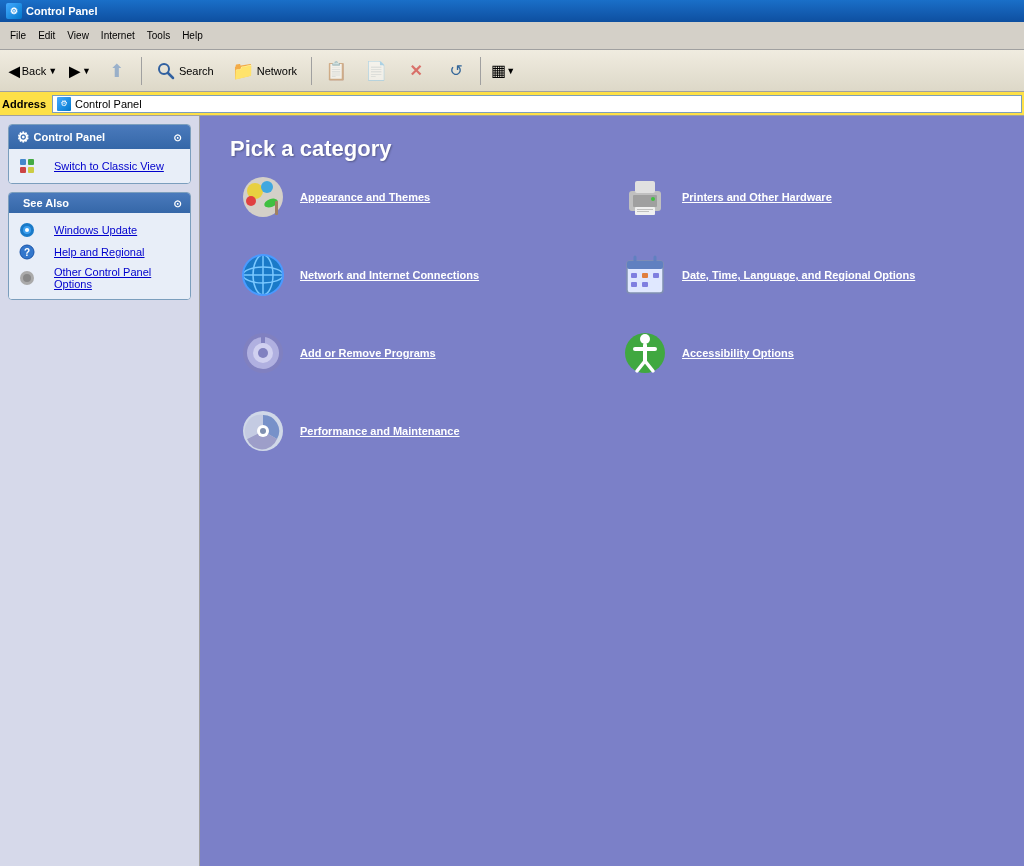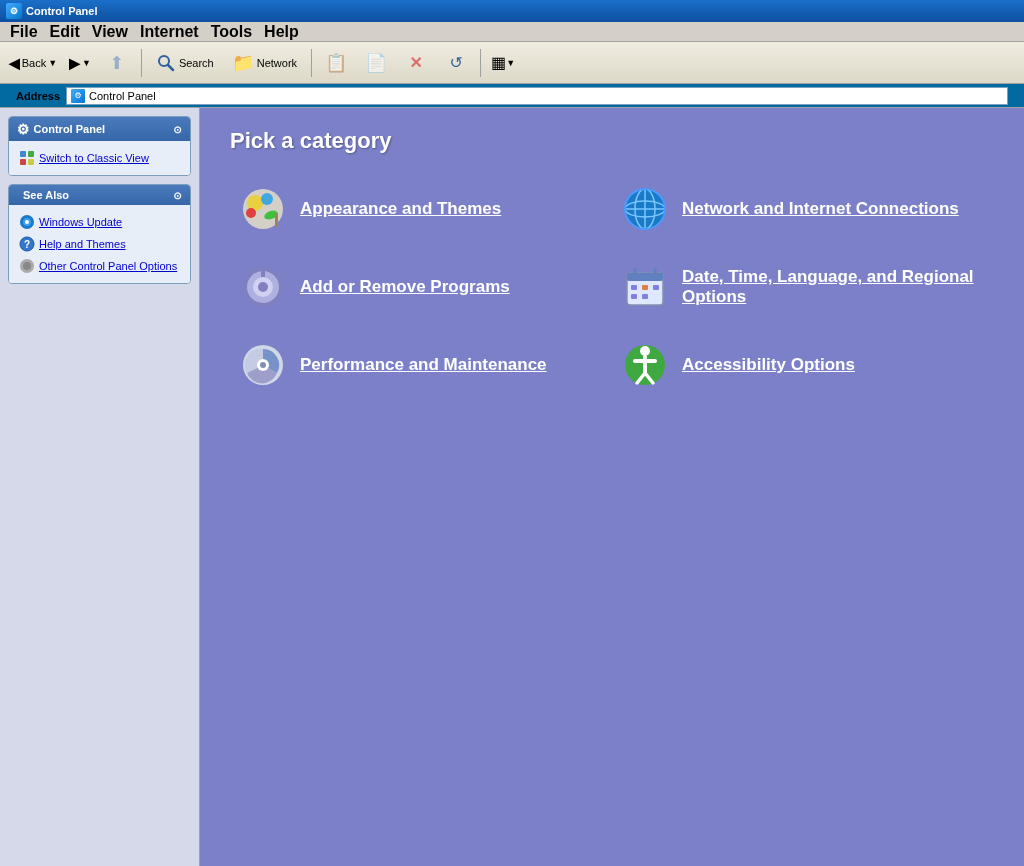--- a/index.html
+++ b/index.html
@@ -20,27 +20,26 @@
       width: 16px; height: 16px; margin-right: 4px;
       background: linear-gradient(135deg, #4af, #07c);
       border-radius: 2px;
       display: inline-flex; align-items: center; justify-content: center;
       font-size: 9px; color: white;
     }
 
     
     #menu-bar {
       background: #d4d0c8;
-      height: 20px;
+      height: 28px;
       display: flex;
       align-items: center;
       padding: 0 4px;
-      font-size: 16px;
+      font-size: 10px;
       border-bottom: 1px solid #a0a0a0;
-      font-weight: bold;
     }
     .menu-item {
       padding: 2px 6px;
       cursor: pointer;
       color: #000;
     }
 
     
     #toolbar {
       background: linear-gradient(to bottom, #f0ece0 0%, #ddd8c8 100%);
@@ -67,25 +66,25 @@
     .toolbar-btn .btn-icon {
       width: 20px; height: 20px;
       display: flex; align-items: center; justify-content: center;
       font-size: 16px;
     }
     .toolbar-btn.disabled { opacity: 0.5; cursor: default; }
     .toolbar-separator { width: 1px; height: 28px; background: #a0a0a0; margin: 0 3px; }
 
     
     #address-bar {
-      background: #0369a1;
+      background: #fde047;
       height: 24px;
       display: flex;
       align-items: center;
-      padding: 0 16px;
+      padding: 0 2px;
       border-bottom: 1px solid #a0a0a0;
       font-size: 11px;
       gap: 6px;
     }
     #address-bar .address-label { color: #000; font-weight: bold; }
     #address-bar .address-value {
       display: flex;
       align-items: center;
       gap: 4px;
       background: white;
@@ -139,21 +138,21 @@
       font-size: 10px;
       cursor: pointer;
     }
     .sidebar-section-content {
       padding: 6px 8px;
       background: #e8eef8;
     }
     .sidebar-link {
       display: flex;
       align-items: center;
-      gap: 4px;
+      gap: 19px;
       padding: 3px 2px;
       color: #0000cc;
       text-decoration: underline;
       cursor: pointer;
       font-size: 11px;
     }
     .sidebar-link-icon {
       width: 16px; height: 16px;
       display: flex; align-items: center; justify-content: center;
       flex-shrink: 0;
@@ -163,21 +162,20 @@
     #content {
       flex: 1;
       background: #7b80c8;
       padding: 20px 30px;
       overflow-y: auto;
     }
     #content-title {
       font-size: 22px;
       font-weight: bold;
       color: white;
-      margin-bottom: 20px;
       text-shadow: 1px 1px 2px rgba(0,0,0,0.3);
     }
 
     
     #category-grid {
       display: grid;
       grid-template-columns: 1fr 1fr;
       gap: 8px 0;
     }
     .category-item {
@@ -189,21 +187,21 @@
       border-radius: 4px;
     }
     .category-icon {
       width: 50px; height: 50px;
       flex-shrink: 0;
       display: flex; align-items: center; justify-content: center;
       font-size: 32px;
     }
     .category-label {
       color: white;
-      font-size: 17px;
+      font-size: 11px;
       font-weight: bold;
       text-decoration: underline;
       cursor: pointer;
     }
 
     
     #content::-webkit-scrollbar { width: 16px; }
     #content::-webkit-scrollbar-track { background: #d0d0d0; }
     #content::-webkit-scrollbar-thumb { background: #8090b0; border: 1px solid #6070a0; }
 
@@ -365,21 +363,21 @@
           </span>
           <span>Windows Update</span>
         </div>
         <div class="sidebar-link">
           <span class="sidebar-link-icon">
             <svg width="16" height="16" viewBox="0 0 16 16">
               <circle cx="8" cy="8" r="7" fill="#3377cc" stroke="#1a55aa" stroke-width="1"></circle>
               <text x="8" y="12" text-anchor="middle" fill="white" font-size="10" font-weight="bold">?</text>
             </svg>
           </span>
-          <span>Help and Themes</span>
+          <span>Help and Regional</span>
         </div>
         <div class="sidebar-link">
           <span class="sidebar-link-icon">
             <svg width="16" height="16" viewBox="0 0 16 16">
               <circle cx="8" cy="8" r="7" fill="#aaaaaa"></circle>
               <circle cx="8" cy="8" r="4" fill="#888888"></circle>
             </svg>
           </span>
           <span>Other Control Panel Options</span>
         </div>
@@ -400,92 +398,106 @@
             <circle cx="16" cy="18" r="8" fill="#e8d040"></circle>
             <circle cx="28" cy="14" r="6" fill="#40a8e0"></circle>
             <circle cx="12" cy="28" r="5" fill="#e04040"></circle>
             <ellipse cx="32" cy="30" rx="7" ry="4" fill="#40c040" transform="rotate(-20 32 30)"></ellipse>
             <rect x="36" y="28" width="3" height="14" fill="#a08060" rx="1"></rect>
           </svg>
         </div>
         <span class="category-label">Appearance and Themes</span>
       </div>
 
+      <div class="category-item">
+        <div class="category-icon">
+          <svg width="48" height="48" viewBox="0 0 48 48">
+            <rect x="8" y="18" width="32" height="20" fill="#c0c0c0" rx="3"></rect>
+            <rect x="12" y="22" width="24" height="12" fill="#a0a0a0" rx="1"></rect>
+            <rect x="14" y="8" width="20" height="12" fill="#e0e0e0" rx="2"></rect>
+            <rect x="14" y="34" width="20" height="8" fill="#f0f0f0" rx="1"></rect>
+            <rect x="16" y="36" width="16" height="1" fill="#c0c0c0"></rect>
+            <rect x="16" y="38" width="12" height="1" fill="#c0c0c0"></rect>
+            <circle cx="32" cy="26" r="2" fill="#40c040"></circle>
+          </svg>
+        </div>
+        <span class="category-label">Printers and Other Hardware</span>
+      </div>
 
       <div class="category-item">
         <div class="category-icon">
           <svg width="48" height="48" viewBox="0 0 48 48">
             <circle cx="24" cy="24" r="20" fill="#1a7ac8"></circle>
             <ellipse cx="24" cy="24" rx="10" ry="20" fill="none" stroke="#7ac8ff" stroke-width="1.5"></ellipse>
             <ellipse cx="24" cy="24" rx="20" ry="8" fill="none" stroke="#7ac8ff" stroke-width="1.5"></ellipse>
             <line x1="4" y1="24" x2="44" y2="24" stroke="#7ac8ff" stroke-width="1.5"></line>
             <line x1="24" y1="4" x2="24" y2="44" stroke="#7ac8ff" stroke-width="1.5"></line>
             <circle cx="24" cy="24" r="20" fill="none" stroke="#4a9aff" stroke-width="2"></circle>
           </svg>
         </div>
         <span class="category-label">Network and Internet Connections</span>
       </div>
 
-
-      <div class="category-item">
-        <div class="category-icon">
-          <svg width="48" height="48" viewBox="0 0 48 48">
-            <circle cx="24" cy="24" r="20" fill="#8080c0"></circle>
-            <circle cx="24" cy="24" r="16" fill="#b0b0e0"></circle>
-            <circle cx="24" cy="24" r="10" fill="#d0d0f0"></circle>
-            <circle cx="24" cy="24" r="5" fill="#8080c0"></circle>
-            <rect x="22" y="8" width="4" height="6" fill="#8080c0"></rect>
-          </svg>
-        </div>
-        <span class="category-label">Add or Remove Programs</span>
-      </div>
 
       <div class="category-item">
         <div class="category-icon">
           <svg width="48" height="48" viewBox="0 0 48 48">
             <rect x="6" y="10" width="36" height="32" fill="#e0e8ff" rx="3" stroke="#8090b0" stroke-width="1.5"></rect>
             <rect x="6" y="10" width="36" height="8" fill="#6080c0" rx="2"></rect>
             <line x1="14" y1="6" x2="14" y2="14" stroke="#6080c0" stroke-width="3" stroke-linecap="round"></line>
             <line x1="34" y1="6" x2="34" y2="14" stroke="#6080c0" stroke-width="3" stroke-linecap="round"></line>
             <rect x="10" y="22" width="6" height="5" fill="#8080e0" rx="1"></rect>
             <rect x="21" y="22" width="6" height="5" fill="#e08040" rx="1"></rect>
             <rect x="32" y="22" width="6" height="5" fill="#8080e0" rx="1"></rect>
             <rect x="10" y="31" width="6" height="5" fill="#8080e0" rx="1"></rect>
             <rect x="21" y="31" width="6" height="5" fill="#8080e0" rx="1"></rect>
           </svg>
         </div>
         <span class="category-label">Date, Time, Language, and Regional Options</span>
       </div>
 
+      <div class="category-item">
+        <div class="category-icon">
+          <svg width="48" height="48" viewBox="0 0 48 48">
+            <circle cx="24" cy="24" r="20" fill="#8080c0"></circle>
+            <circle cx="24" cy="24" r="16" fill="#b0b0e0"></circle>
+            <circle cx="24" cy="24" r="10" fill="#d0d0f0"></circle>
+            <circle cx="24" cy="24" r="5" fill="#8080c0"></circle>
+            <rect x="22" y="8" width="4" height="6" fill="#8080c0"></rect>
+          </svg>
+        </div>
+        <span class="category-label">Add or Remove Programs</span>
+      </div>
+
+
+      <div class="category-item">
+        <div class="category-icon">
+          <svg width="48" height="48" viewBox="0 0 48 48">
+            <circle cx="24" cy="24" r="20" fill="#40a840"></circle>
+            <circle cx="24" cy="10" r="5" fill="white"></circle>
+            <path d="M24 16 L24 32" stroke="white" stroke-width="4" stroke-linecap="round"></path>
+            <path d="M14 20 L34 20" stroke="white" stroke-width="4" stroke-linecap="round"></path>
+            <path d="M24 32 L16 42" stroke="white" stroke-width="3.5" stroke-linecap="round"></path>
+            <path d="M24 32 L32 42" stroke="white" stroke-width="3.5" stroke-linecap="round"></path>
+          </svg>
+        </div>
+        <span class="category-label">Accessibility Options</span>
+      </div>
 
       <div class="category-item">
         <div class="category-icon">
           <svg width="48" height="48" viewBox="0 0 48 48">
             <circle cx="24" cy="24" r="20" fill="#d0d8e8"></circle>
             <path d="M24 24 L24 8 A16 16 0 0 1 38 32 Z" fill="#6080c0" opacity="0.8"></path>
             <path d="M24 24 L38 32 A16 16 0 0 1 8 32 Z" fill="#9090c0" opacity="0.8"></path>
             <path d="M24 24 L8 32 A16 16 0 0 1 24 8 Z" fill="#c0c8e0" opacity="0.8"></path>
             <circle cx="24" cy="24" r="6" fill="white"></circle>
             <circle cx="24" cy="24" r="3" fill="#8090b0"></circle>
           </svg>
         </div>
         <span class="category-label">Performance and Maintenance</span>
       </div>
 
-      <div class="category-item">
-        <div class="category-icon">
-          <svg width="48" height="48" viewBox="0 0 48 48">
-            <circle cx="24" cy="24" r="20" fill="#40a840"></circle>
-            <circle cx="24" cy="10" r="5" fill="white"></circle>
-            <path d="M24 16 L24 32" stroke="white" stroke-width="4" stroke-linecap="round"></path>
-            <path d="M14 20 L34 20" stroke="white" stroke-width="4" stroke-linecap="round"></path>
-            <path d="M24 32 L16 42" stroke="white" stroke-width="3.5" stroke-linecap="round"></path>
-            <path d="M24 32 L32 42" stroke="white" stroke-width="3.5" stroke-linecap="round"></path>
-          </svg>
-        </div>
-        <span class="category-label">Accessibility Options</span>
-      </div>
-
 
     </div>
   </div>
 
 </div>
 
 </body></html>

